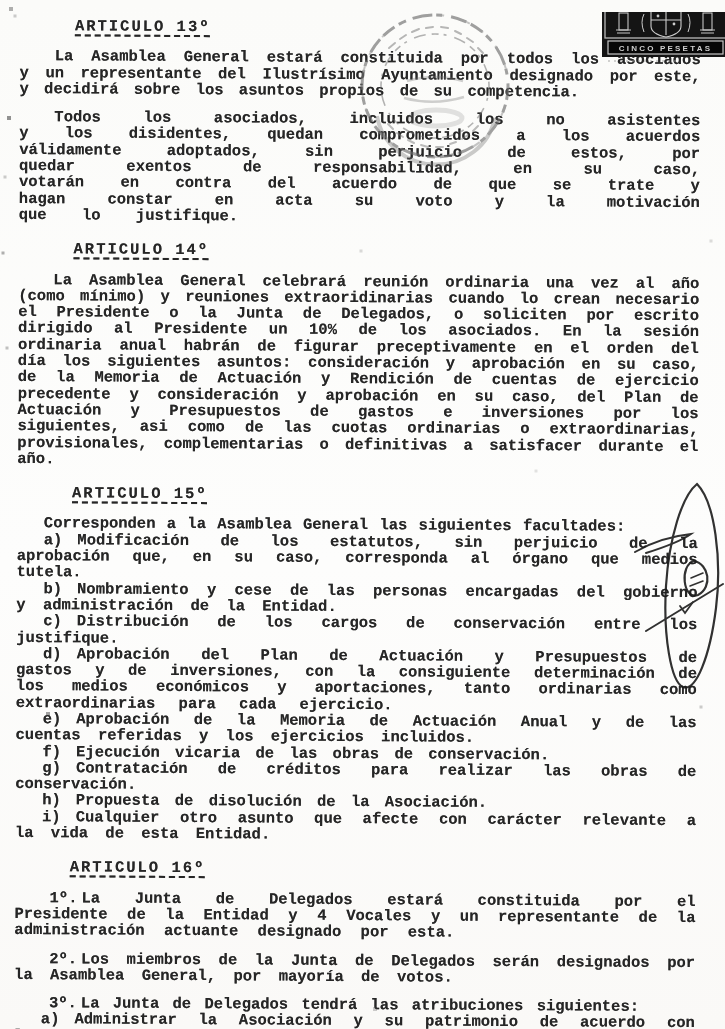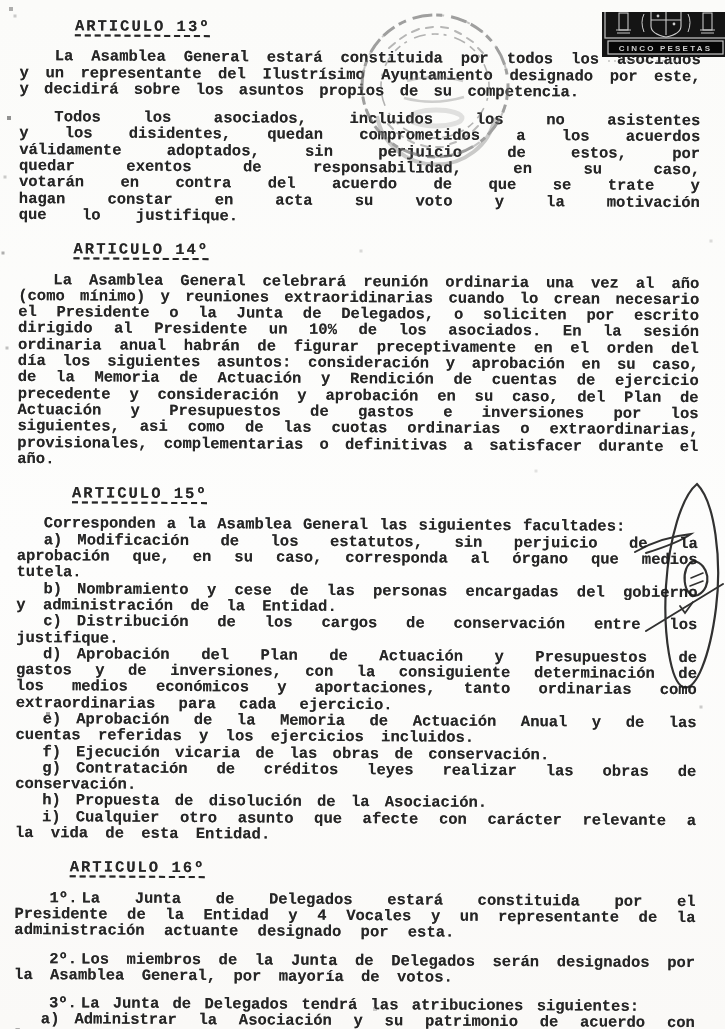--- a/index.html
+++ b/index.html
@@ -82,21 +82,21 @@
 
     <section>
       <h2 class="art-heading">ARTICULO 15º</h2>
       <p class="item sp2">Corresponden a la Asamblea General las siguientes facultades:</p>
       <p class="item sp8"><span class="ilbl">a)</span><span>Modificación de los estatutos, sin perjuicio de la aprobación que, en su caso, corresponda al órgano que medios tutela.</span></p>
       <p class="item sp8"><span class="ilbl">b)</span><span>Nombramiento y cese de las personas encargadas del gobierno y administración de la Entidad.</span></p>
       <p class="item sp18"><span class="ilbl">c)</span><span>Distribución de los cargos de conservación entre los justifique.</span></p>
       <p class="item sp14"><span class="ilbl">d)</span><span>Aprobación del Plan de Actuación y Presupuestos de gastos y de inversiones, con la consiguiente determinación de los medios económicos y aportaciones, tanto ordinarias como extraordinarias para cada ejercicio.</span></p>
       <p class="item sp8"><span class="ilbl">e)</span><span>Aprobación de la Memoria de Actuación Anual y de las cuentas referidas y los ejercicios incluidos.</span></p>
       <p class="item sp6"><span class="ilbl">f)</span><span>Ejecución vicaria de las obras de conservación.</span></p>
-      <p class="item sp14"><span class="ilbl">g)</span><span>Contratación de créditos leyes realizar las obras de conservación.</span></p>
+      <p class="item sp14"><span class="ilbl">g)</span><span>Contratación de créditos para realizar las obras de conservación.</span></p>
       <p class="item sp6"><span class="ilbl">h)</span><span>Propuesta de disolución de la Asociación.</span></p>
       <p class="item sp8"><span class="ilbl">i)</span><span>Cualquier otro asunto que afecte con carácter relevante a la vida de esta Entidad.</span></p>
     </section>
 
     <section>
       <h2 class="art-heading">ARTICULO 16º</h2>
       <p class="clause sp10"><span class="clbl">1º.</span><span>La Junta de Delegados estará constituida por el Presidente de la Entidad y 4 Vocales y un representante de la administración actuante designado por esta.</span></p>
       <p class="clause sp8"><span class="clbl">2º.</span><span>Los miembros de la Junta de Delegados serán designados por la Asamblea General, por mayoría de votos.</span></p>
       <p class="clause sp4 tight"><span class="clbl">3º.</span><span>La Junta de Delegados tendrá las atribuciones siguientes:</span></p>
       <p class="item sp8"><span class="ilbl">a)</span><span>Administrar la Asociación y su patrimonio de acuerdo con las leyes de estos estatutos.</span></p>

